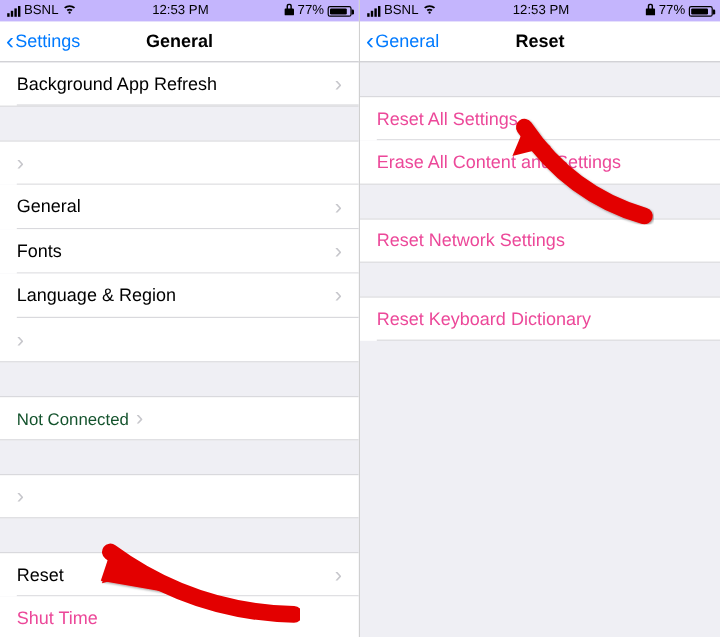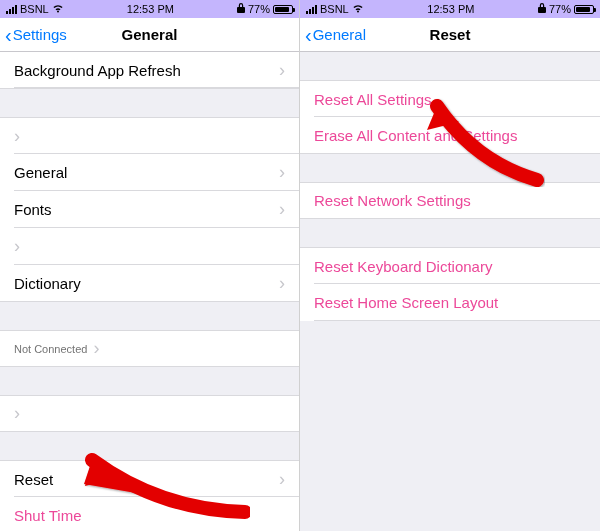--- a/index.html
+++ b/index.html
@@ -83,22 +83,22 @@
     content: "";
     position: absolute;
     left: 14px; right: 0; bottom: 0;
     height: 1px;
     background: #d9d9dd;
   }
   .row-group-top { border-top: 1px solid #d9d9dd; }
   .row-group-bot { border-bottom: 1px solid #d9d9dd; }
   .row .label { flex: 1; }
   .row .detail {
-    color: #737373;
-    font-size: 11px;
+    color: #14532d;
+    font-size: 14px;
     margin-right: 6px;
   }
   .chevron {
     color: #c7c7cc;
     font-size: 18px;
     font-weight: 300;
   }
   .row-blue .label { color: #ec4899; }
   .signal-bars {
     display: inline-flex;
@@ -197,24 +197,24 @@
     </div>
     <div class="row">
       <span class="label">General</span>
       <span class="chevron">›</span>
     </div>
     <div class="row">
       <span class="label">Fonts</span>
       <span class="chevron">›</span>
     </div>
     <div class="row">
+      <span class="label">Language &amp; Region</span>
       <span class="chevron">›</span>
     </div>
     <div class="row row-group-bot row-last">
-      <span class="label">Dictionary</span>
       <span class="chevron">›</span>
     </div>
     <div class="group-gap"></div>
     <div class="row row-group-top row-group-bot row-last">
       <span class="detail">Not Connected</span>
       <span class="chevron">›</span>
     </div>
     <div class="group-gap"></div>
     <div class="row row-group-top row-group-bot row-last">
       <span class="chevron">›</span>
@@ -288,23 +288,20 @@
       <span class="label">Erase All Content and Settings</span>
     </div>
     <div class="group-gap"></div>
     <div class="row row-blue row-group-top row-group-bot row-last">
       <span class="label">Reset Network Settings</span>
     </div>
     <div class="group-gap"></div>
     <div class="row row-blue row-group-top">
       <span class="label">Reset Keyboard Dictionary</span>
     </div>
-    <div class="row row-blue">
-      <span class="label">Reset Home Screen Layout</span>
-    </div>
   </div>
 
   <svg class="arrow" style="left:115px; top:92px;" width="130" height="95" viewBox="0 0 130 95">
     <defs>
         <filter id="s2">
           <feDropShadow dx="1" dy="1" stdDeviation="1" flood-opacity="0.4"></feDropShadow>
         </filter>
       </defs>
     <path d="M122 88 Q 60 70 22 14" stroke="#e30000" stroke-width="14" fill="none" stroke-linecap="round" filter="url(#s2)"></path>
     <path d="M22 14 L44 30 L12 38 Z" fill="#e30000"></path>

